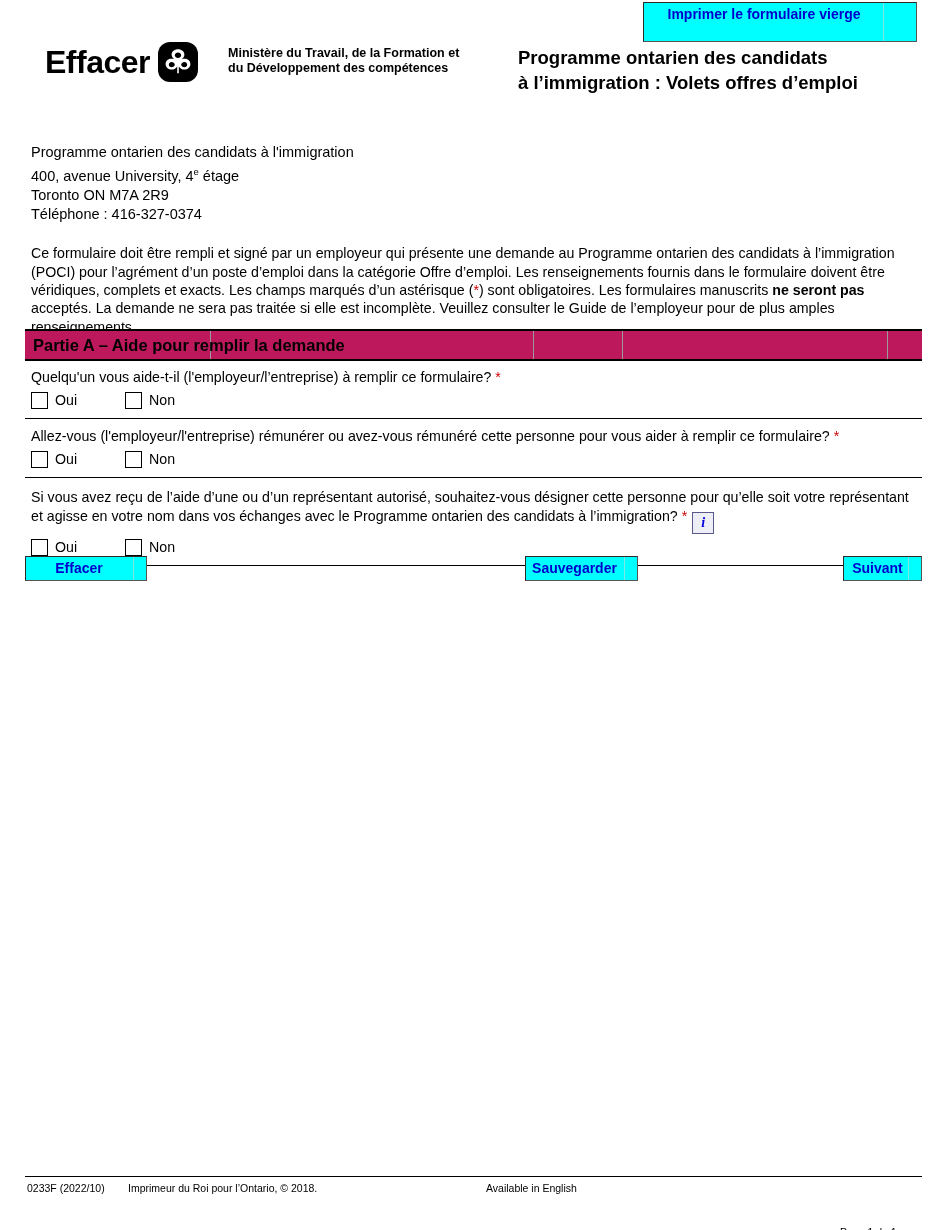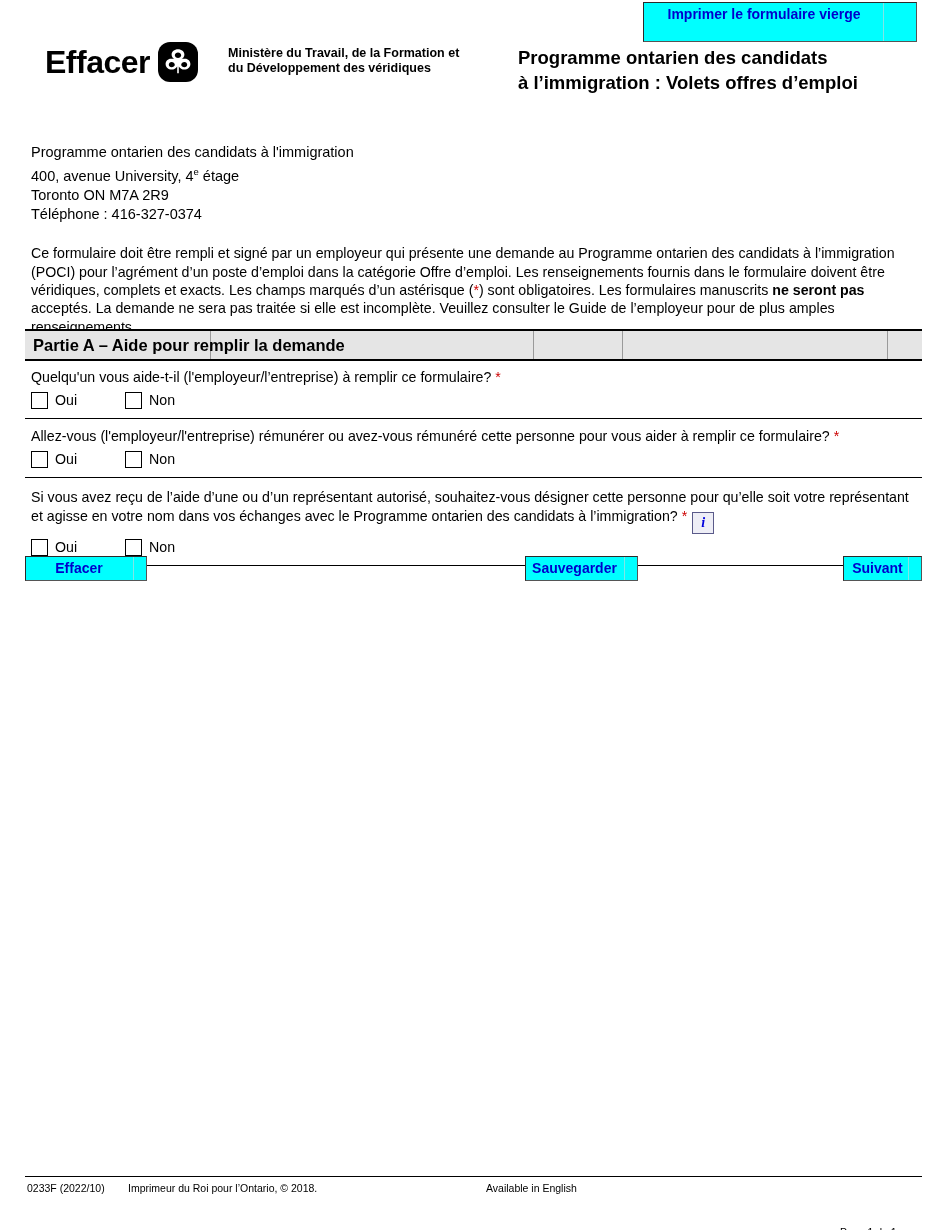--- a/index.html
+++ b/index.html
@@ -104,21 +104,21 @@
     text-align: left;
   }
   .intro .req { color: #cc0000; }
   .intro b { font-weight: bold; }
 
   
   .section-bar {
     position: absolute;
     left: 25px; top: 329px;
     width: 897px; height: 32px;
-    background: #e5e5e5;
+    background: #be185d;
     border-top: 2px solid #000;
     border-bottom: 2px solid #000;
   }
   .section-bar .vdiv {
     position: absolute;
     top: 0; bottom: 0;
     width: 1px;
     background: #9a9a9a;
   }
   .section-bar .title {
@@ -247,21 +247,21 @@
   <div class="logo-wrap">
     <span class="logo-word">Effacer</span>
     <svg class="trillium" viewBox="0 0 100 100">
       <rect x="0" y="0" width="100" height="100" rx="30" ry="30" fill="#000"></rect>
       <path fill="#fff" d="M50 18 C41 18 34 24 34 31 C34 36 37 40 41 42 L32 42 C25 42 19 48 19 55 C19 63 26 69 34 69 C40 69 45 66 48 61 L48 78 L52 78 L52 61 C55 66 60 69 66 69 C74 69 81 63 81 55 C81 48 75 42 68 42 L59 42 C63 40 66 36 66 31 C66 24 59 18 50 18 Z M50 26 C54 26 58 29 58 33 C58 37 54 40 50 40 C46 40 42 37 42 33 C42 29 46 26 50 26 Z M34 50 C38 50 42 53 42 57 C42 61 38 63 34 63 C30 63 27 61 27 57 C27 53 30 50 34 50 Z M66 50 C70 50 73 53 73 57 C73 61 70 63 66 63 C62 63 58 61 58 57 C58 53 62 50 66 50 Z"></path>
     </svg>
   </div>
 
   <div class="ministry">
     <div>Ministère du Travail, de la Formation et</div>
-    <div>du Développement des véridiques</div>
+    <div>du Développement des compétences</div>
   </div>
 
   <div class="form-title">
     <div>Programme ontarien des candidats</div>
     <div>à l’immigration : Volets offres d’emploi</div>
   </div>
 </div>
 
 <div class="address">
   <div>Programme ontarien des candidats à l'immigration</div>

